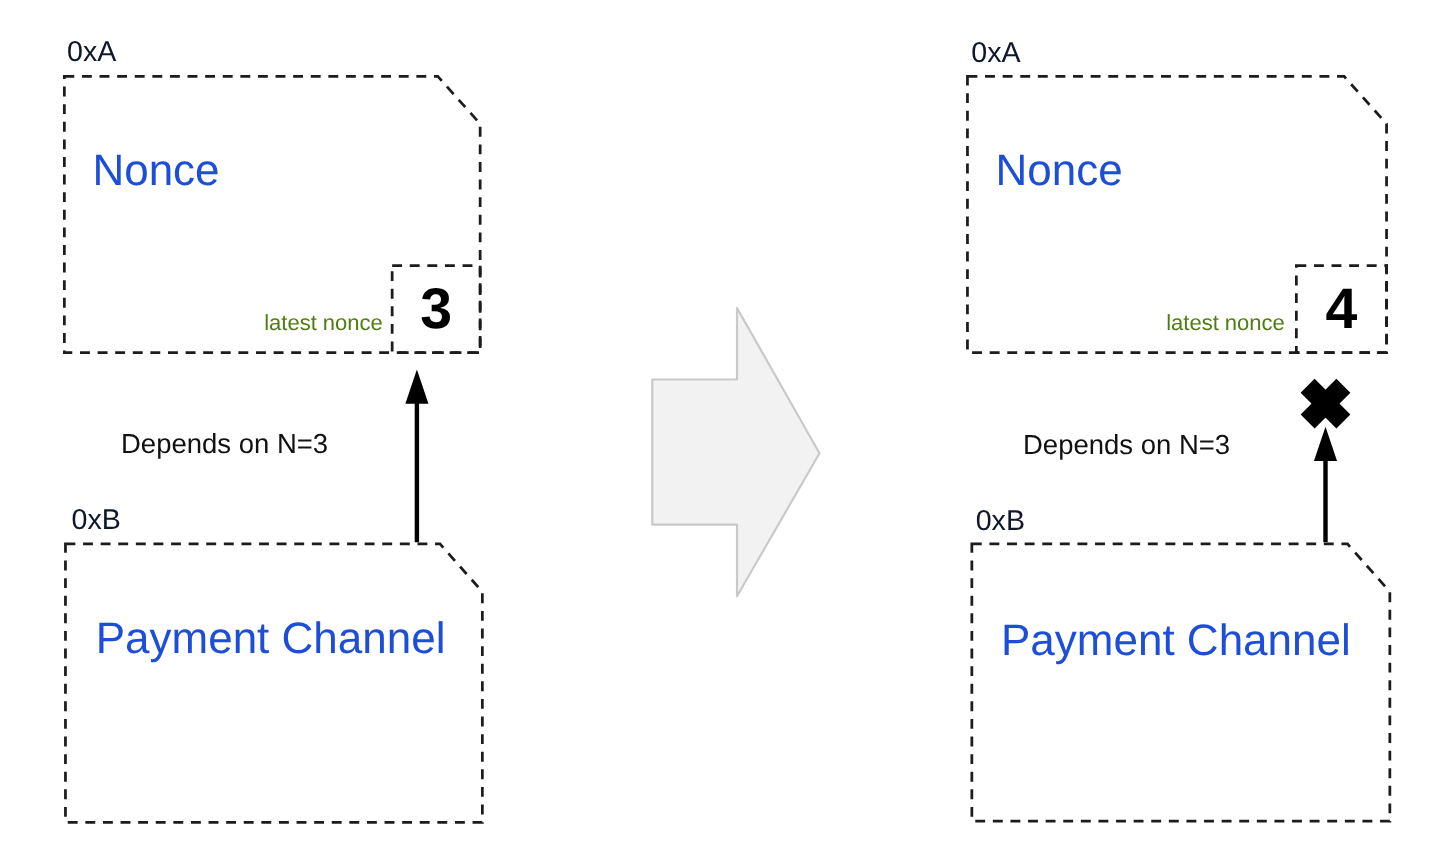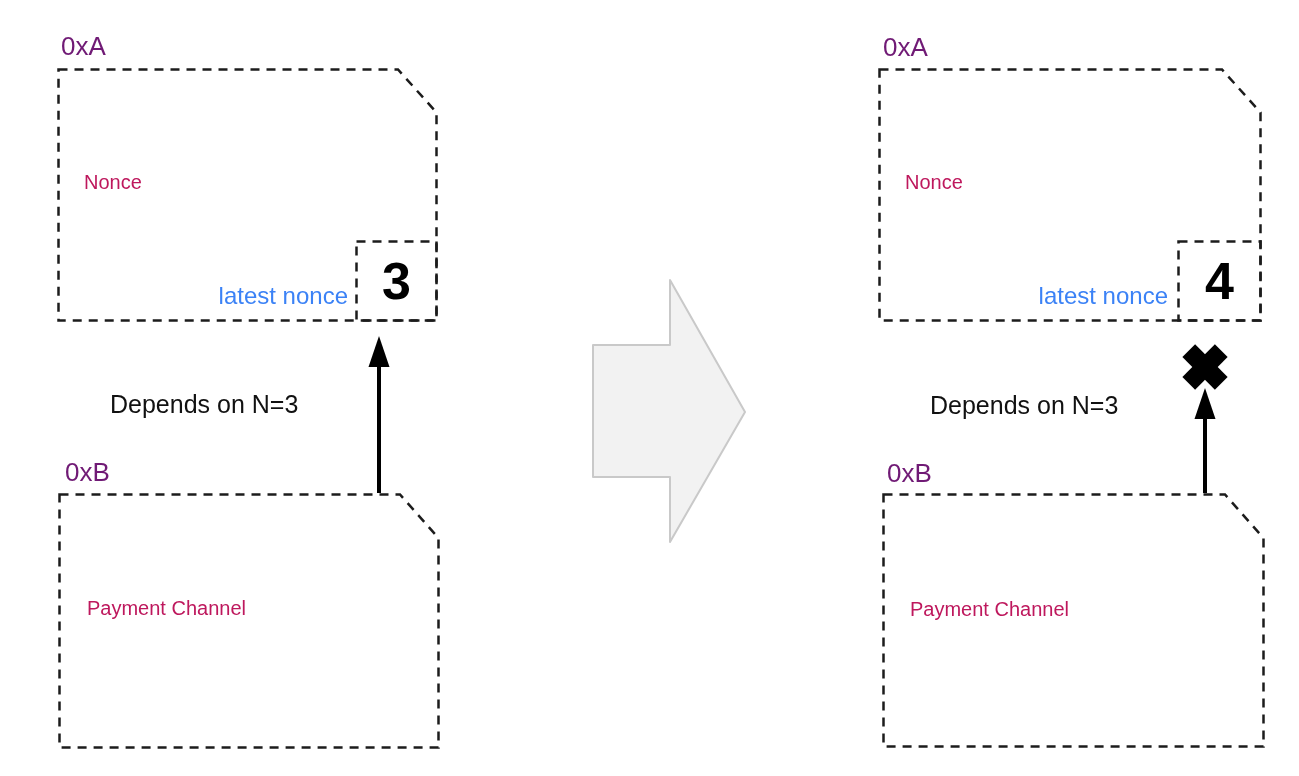--- a/index.html
+++ b/index.html
@@ -13,34 +13,33 @@
     position: relative;
     width: 1299px;
     height: 776px;
     background: #ffffff;
     overflow: hidden;
   }
   .abs { position: absolute; }
   .addr-label {
     font-size: 26px;
     line-height: 1;
-    color: #701a75;
+    color: #0f172a;
     white-space: nowrap;
   }
   .box-title {
+    font-size: 40px;
+    line-height: 1;
+    color: #1d4ed8;
+    white-space: nowrap;
+  }
+  .latest-label {
     font-size: 20px;
     line-height: 1;
-    color: #be185d;
-    white-space: nowrap;
-    margin-top: 37px;
-  }
-  .latest-label {
-    font-size: 24px;
-    line-height: 1;
-    color: #3b82f6;
+    color: #4d7c0f;
     text-align: right;
     white-space: nowrap;
   }
   .nonce-value {
     display: flex;
     align-items: center;
     justify-content: center;
     font-size: 52px;
     font-weight: bold;
     color: #000000;

